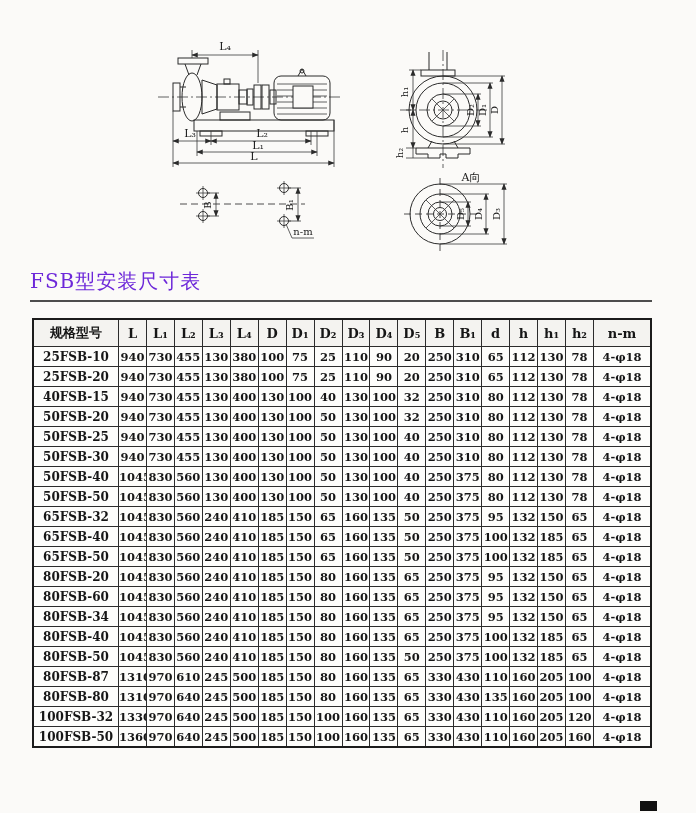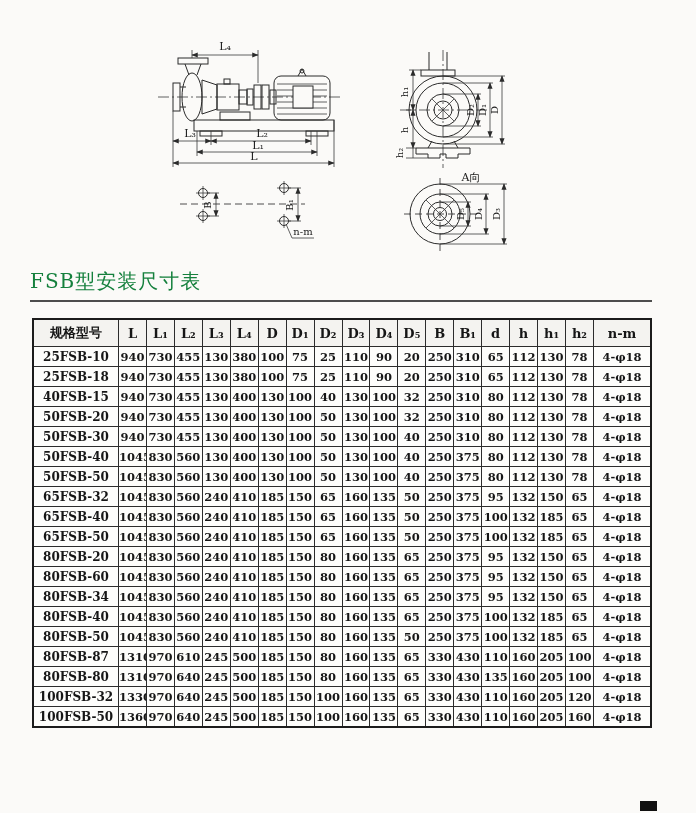--- a/index.html
+++ b/index.html
@@ -22,21 +22,21 @@
   .dline{stroke:#2b2b2b;stroke-width:1;fill:none;}
   .dthin{stroke:#3a3a3a;stroke-width:0.8;fill:none;}
   .dcl{stroke:#3a3a3a;stroke-width:0.8;fill:none;stroke-dasharray:11 3 2 3;}
   .ddash{stroke:#3a3a3a;stroke-width:0.9;fill:none;stroke-dasharray:7 4;}
   .dfill{fill:#fbfaf8;stroke:#2b2b2b;stroke-width:1;}
   .dtext{font-family:"DejaVu Serif",serif;font-size:11px;fill:#1b1b1b;}
   .dtext-sm{font-family:"DejaVu Serif",serif;font-size:10px;fill:#1b1b1b;}
   
   .section-title{
     position:absolute;left:30px;top:268px;
-    font-size:20px;letter-spacing:1px;color:#15803d;
+    font-size:20px;letter-spacing:1px;color:#6d28d9;
     font-family:"DejaVu Serif","Liberation Serif",serif;
   }
   .title-rule{
     position:absolute;left:30px;top:300px;width:622px;height:2px;
     background:#4d4d4d;
   }
   
   .table-wrap{position:absolute;left:32px;top:318px;}
   table.dims{
     border-collapse:collapse;table-layout:fixed;width:620px;
@@ -280,21 +280,21 @@
             <td>20</td>
             <td>250</td>
             <td>310</td>
             <td>65</td>
             <td>112</td>
             <td>130</td>
             <td>78</td>
             <td>4-φ18</td>
           </tr>
           <tr>
-            <td>25FSB-18</td>
+            <td>25FSB-20</td>
             <td>940</td>
             <td>730</td>
             <td>455</td>
             <td>130</td>
             <td>380</td>
             <td>100</td>
             <td>75</td>
             <td>25</td>
             <td>110</td>
             <td>90</td>
@@ -334,20 +334,41 @@
             <td>730</td>
             <td>455</td>
             <td>130</td>
             <td>400</td>
             <td>130</td>
             <td>100</td>
             <td>50</td>
             <td>130</td>
             <td>100</td>
             <td>32</td>
+            <td>250</td>
+            <td>310</td>
+            <td>80</td>
+            <td>112</td>
+            <td>130</td>
+            <td>78</td>
+            <td>4-φ18</td>
+          </tr>
+          <tr>
+            <td>50FSB-25</td>
+            <td>940</td>
+            <td>730</td>
+            <td>455</td>
+            <td>130</td>
+            <td>400</td>
+            <td>130</td>
+            <td>100</td>
+            <td>50</td>
+            <td>130</td>
+            <td>100</td>
+            <td>40</td>
             <td>250</td>
             <td>310</td>
             <td>80</td>
             <td>112</td>
             <td>130</td>
             <td>78</td>
             <td>4-φ18</td>
           </tr>
           <tr>
             <td>50FSB-30</td>

